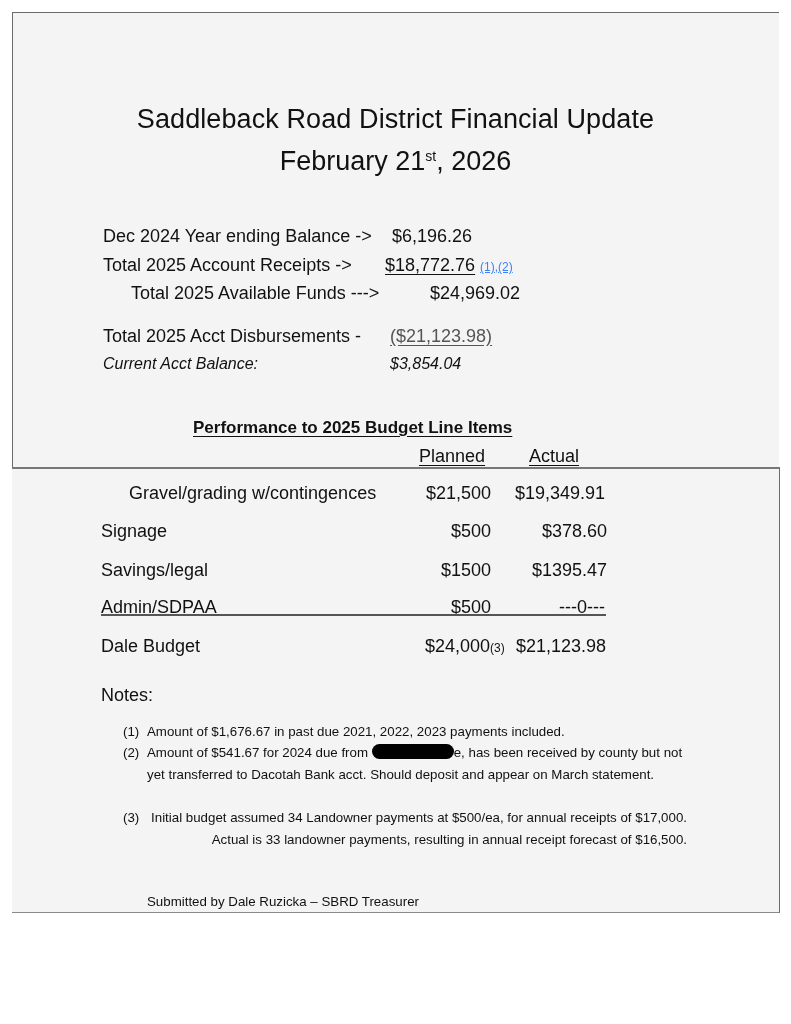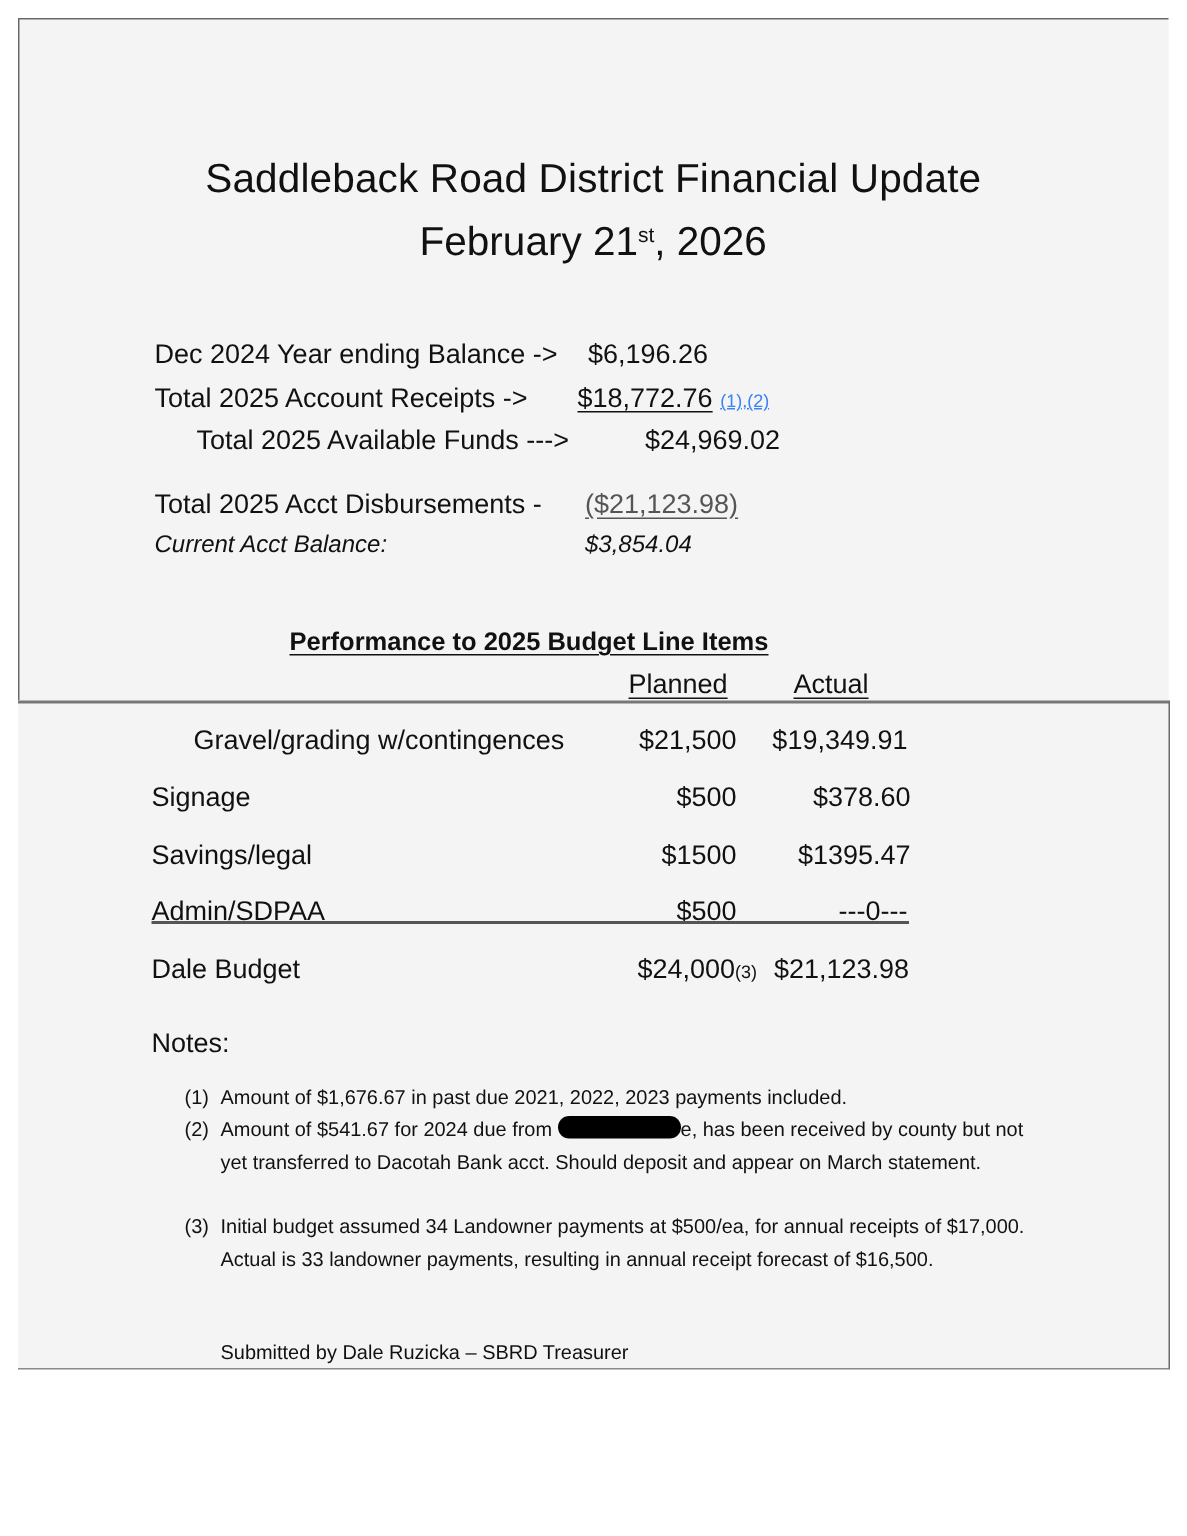--- a/index.html
+++ b/index.html
@@ -95,15 +95,15 @@
 
 <div class="abs notes-head" style="left:101px; top:685px;">Notes:</div>
 
 <div class="abs note" style="left:123px; top:721px; width:26px;">(1)</div>
 <div class="abs note" style="left:147px; top:721px; width:540px;">Amount of $1,676.67 in past due 2021, 2022, 2023 payments included.</div>
 
 <div class="abs note" style="left:123px; top:742px; width:26px;">(2)</div>
 <div class="abs note" style="left:147px; top:742px; width:540px;"><span>Amount of $541.67 for 2024 due from </span><span class="redact"></span><span>e, has been received by county but not yet transferred to Dacotah Bank acct.  Should deposit and appear on March statement.</span></div>
 
 <div class="abs note" style="left:123px; top:807px; width:26px;">(3)</div>
-<div class="abs note" style="left:147px; top:807px; width:540px;">Initial budget assumed 34 Landowner payments at $500/ea, for annual receipts of $17,000.  Actual is 33 landowner payments, resulting in annual receipt forecast of $16,500.</div>
+<div class="abs note" style="left:147px; top:807px; width:540px;text-align:right;">Initial budget assumed 34 Landowner payments at $500/ea, for annual receipts of $17,000.  Actual is 33 landowner payments, resulting in annual receipt forecast of $16,500.</div>
 
 <div class="abs note" style="left:147px; top:891px;">Submitted by Dale Ruzicka – SBRD Treasurer</div>
 
 </body></html>

